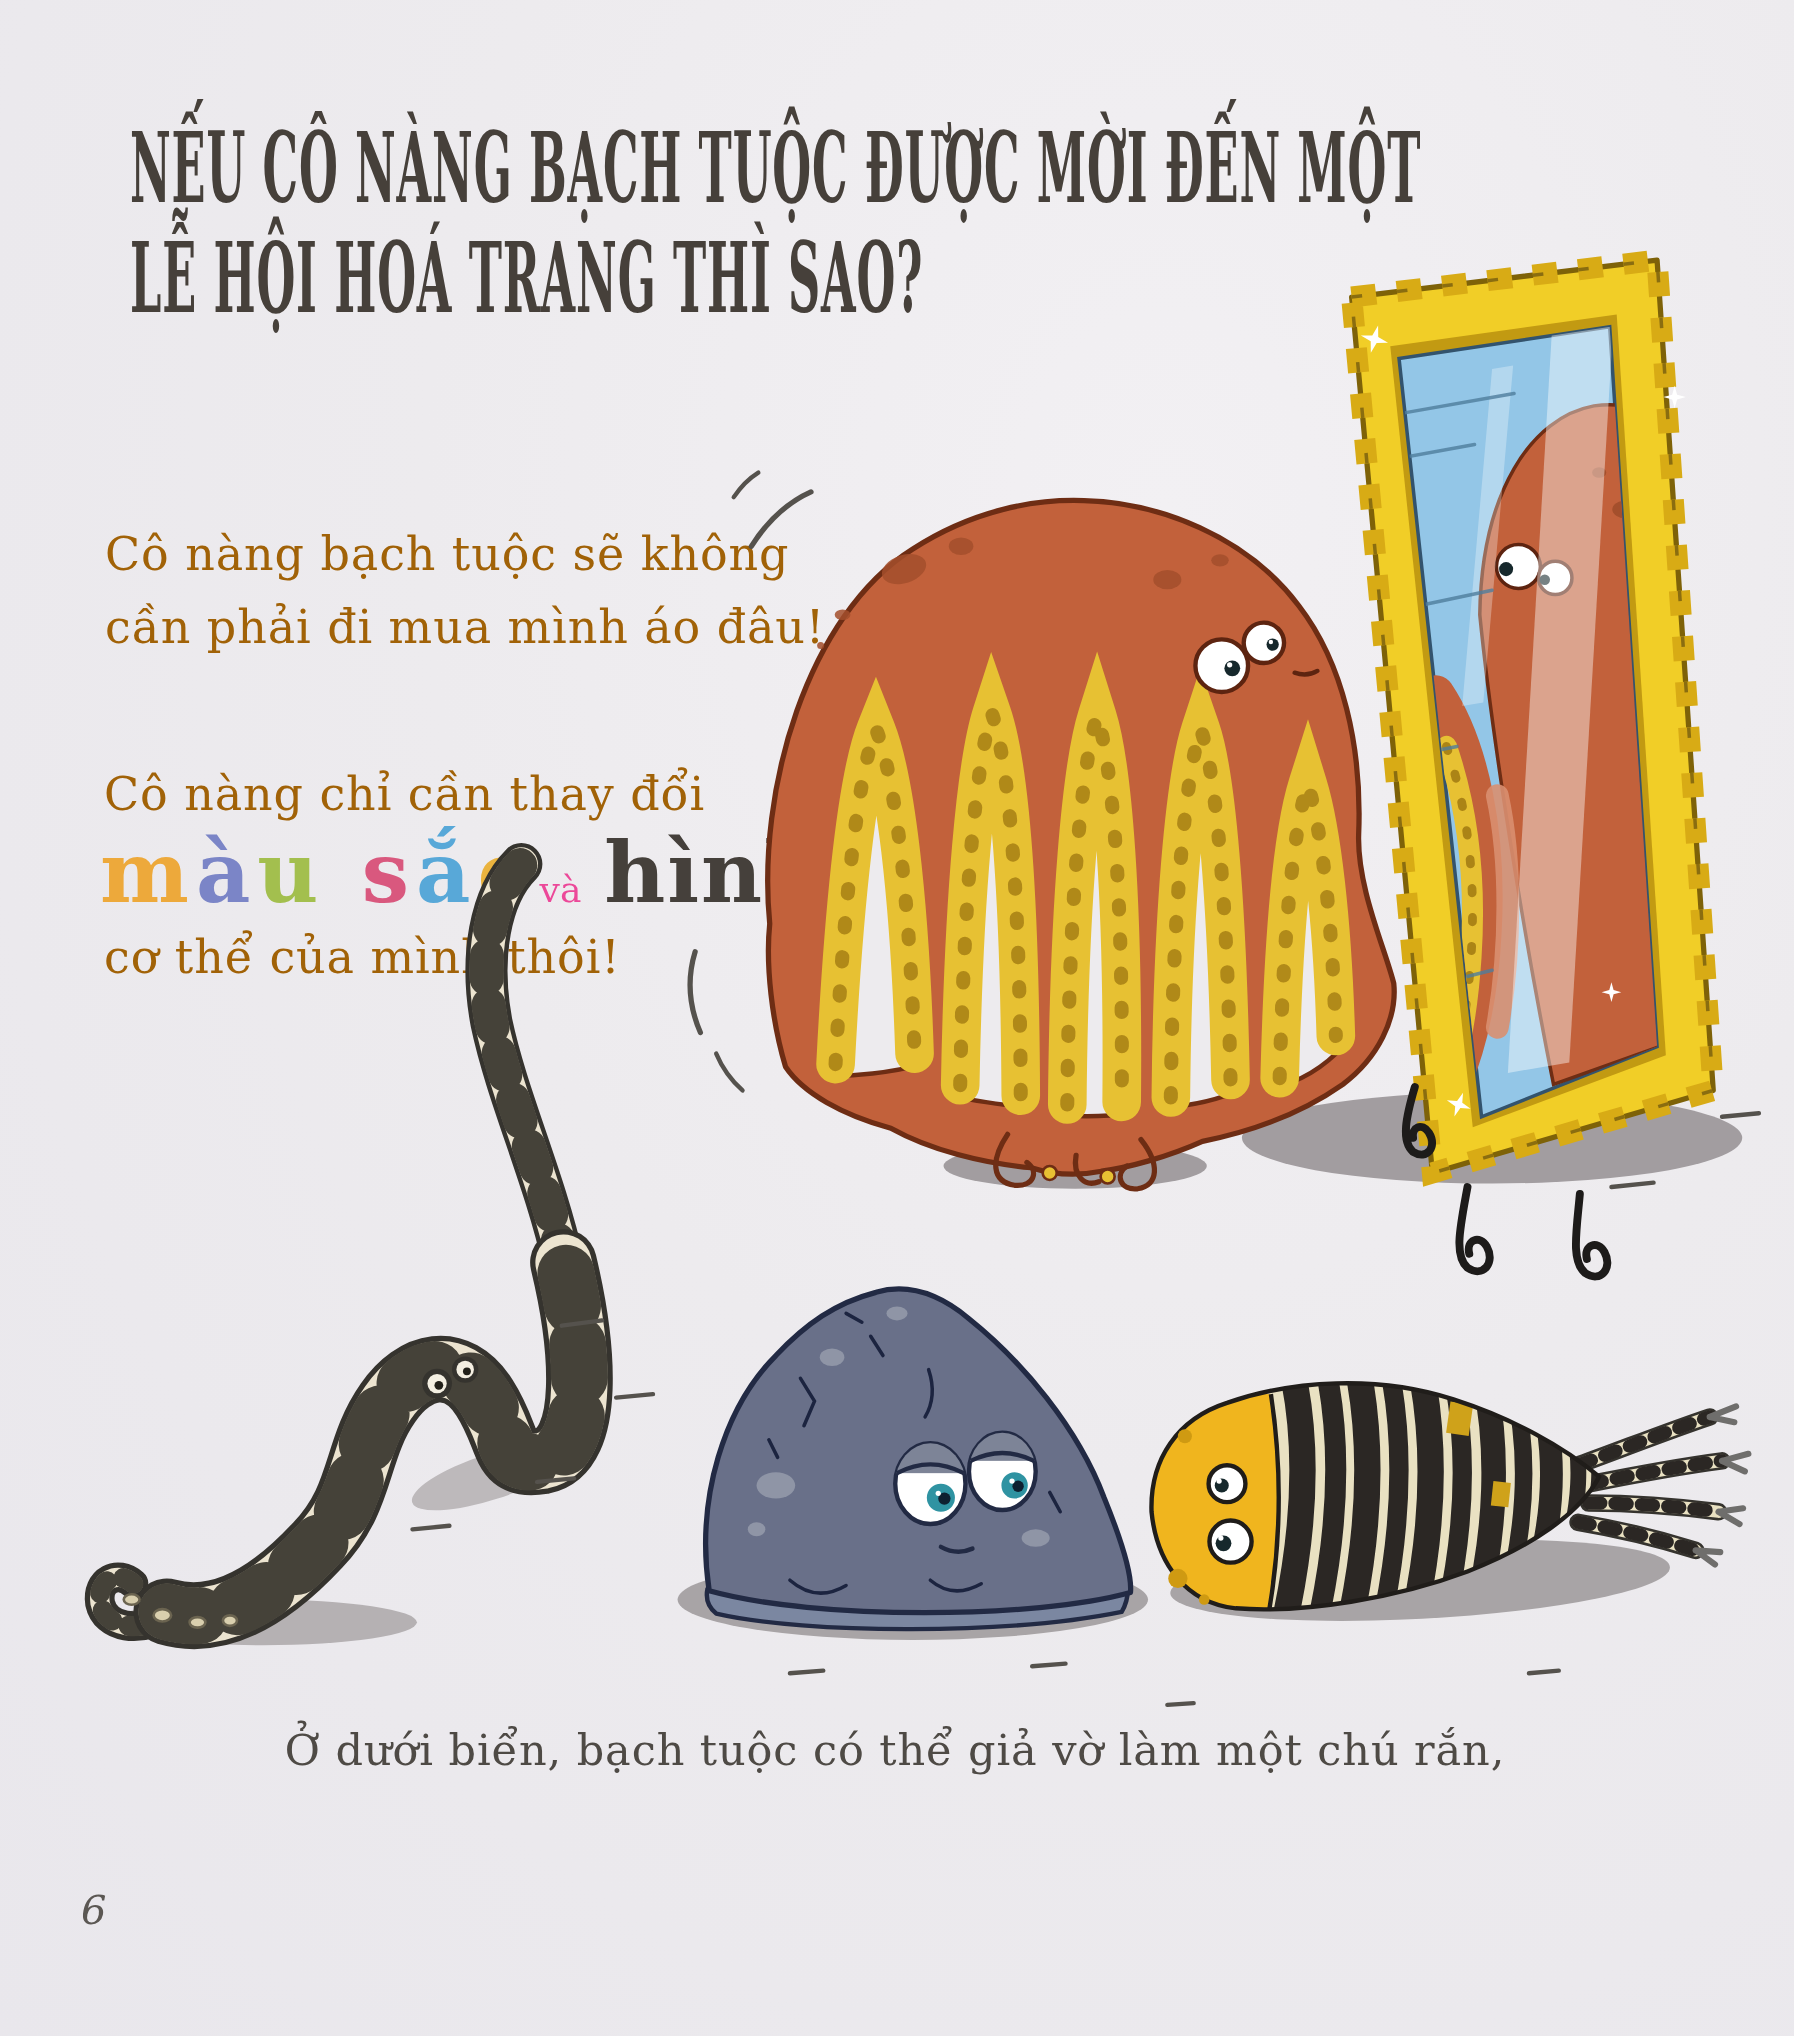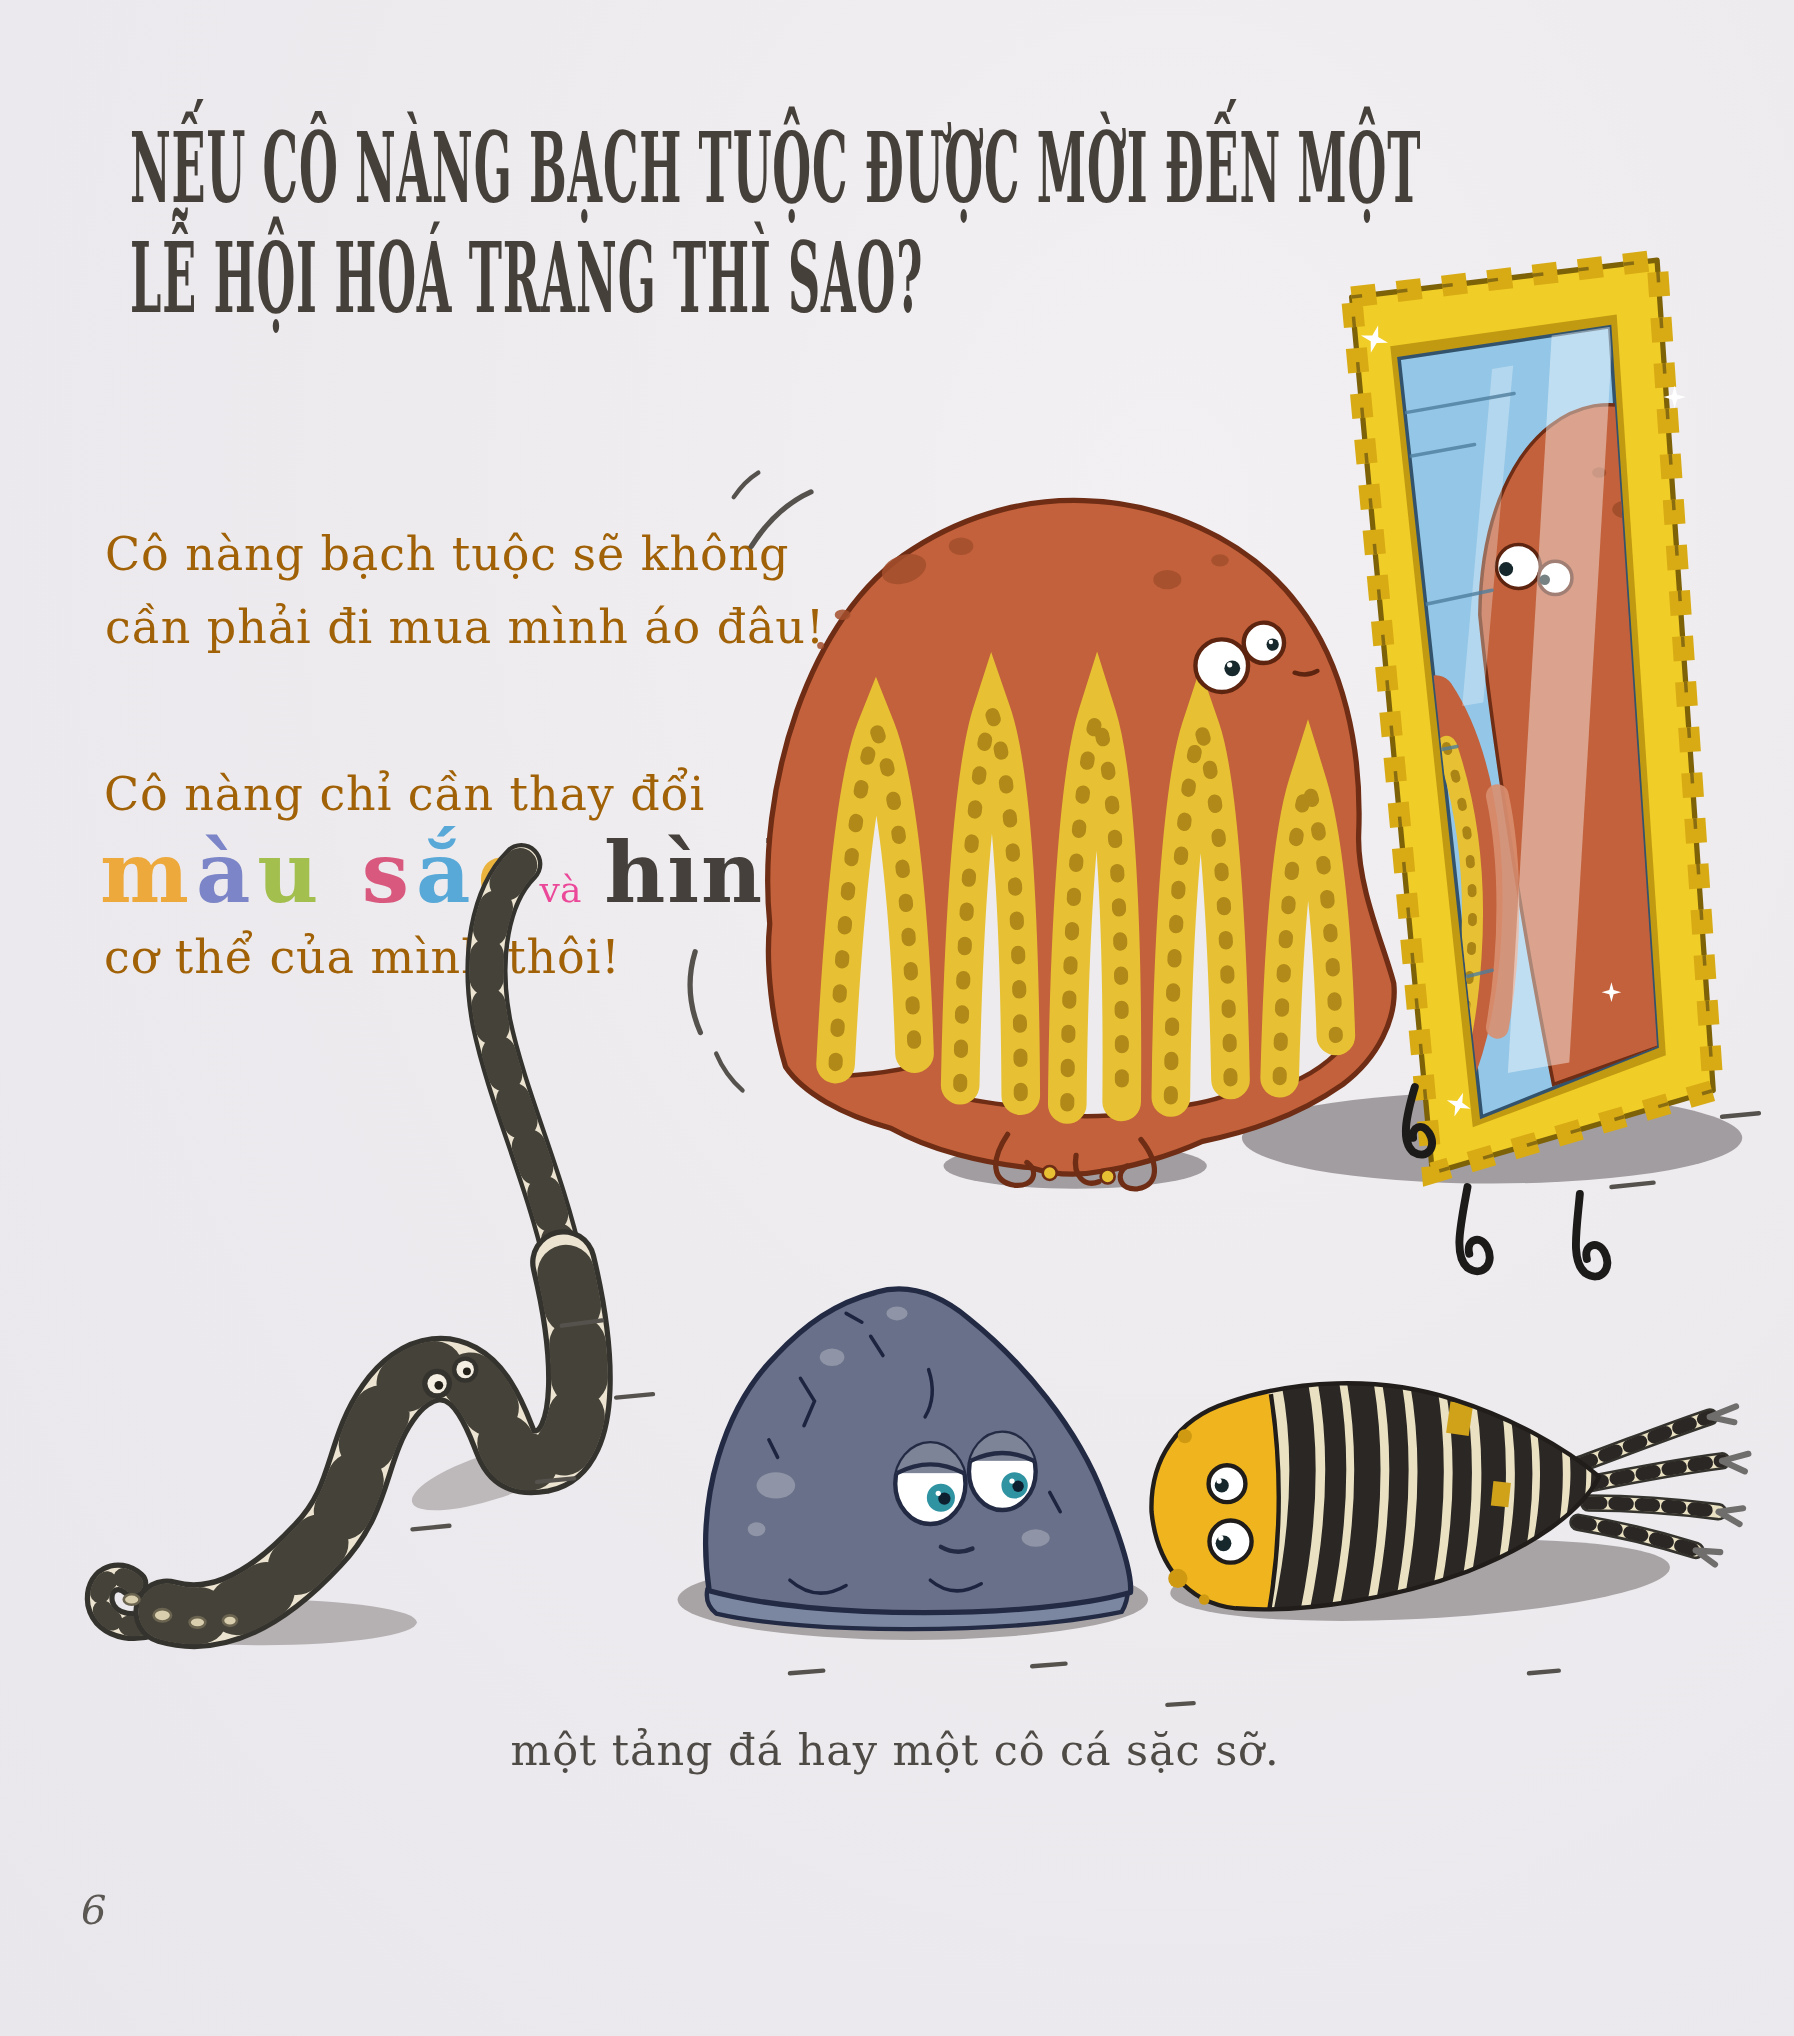--- a/index.html
+++ b/index.html
@@ -39,21 +39,21 @@
 
 <div class="abs big-line" style="left:100px;top:823px;">
   <span class="word-colored"><span style="color: rgb(237, 169, 59);">m</span><span style="color: rgb(123, 133, 199);">à</span><span style="color: rgb(163, 191, 78);">u</span><span style="color: rgb(87, 82, 77);"> </span><span style="color: rgb(217, 88, 126);">s</span><span style="color: rgb(88, 168, 216);">ắ</span><span style="color: rgb(234, 179, 62);">c</span></span>
     <span class="connector">và</span>
     <span class="word-shape">hình dáng</span>
 </div>
 
 <div class="abs body-text" style="left:104px;top:930px;">cơ thể của mình thôi!</div>
 
 <div class="abs caption" style="left:272px;top:1713px;">
-  <div>một tảng đá hay một cô cá sặc sỡ.</div>
+  <div>Ở dưới biển, bạch tuộc có thể giả vờ làm một chú rắn,</div>
 </div>
 
 <div class="abs page-num" style="left:81px;top:1887px;">6</div>
 
 <svg viewBox="0 0 2044 2320" width="1794" height="2037">
   <defs>
     <path id="sparkle" d="M0,-16 L3.5,-3.5 L16,0 L3.5,3.5 L0,16 L-3.5,3.5 L-16,0 L-3.5,-3.5 Z"></path>
     <clipPath id="glassClip">
         <polygon points="1594,408 1834,372 1888,1192 1688,1272"></polygon>
       </clipPath>

